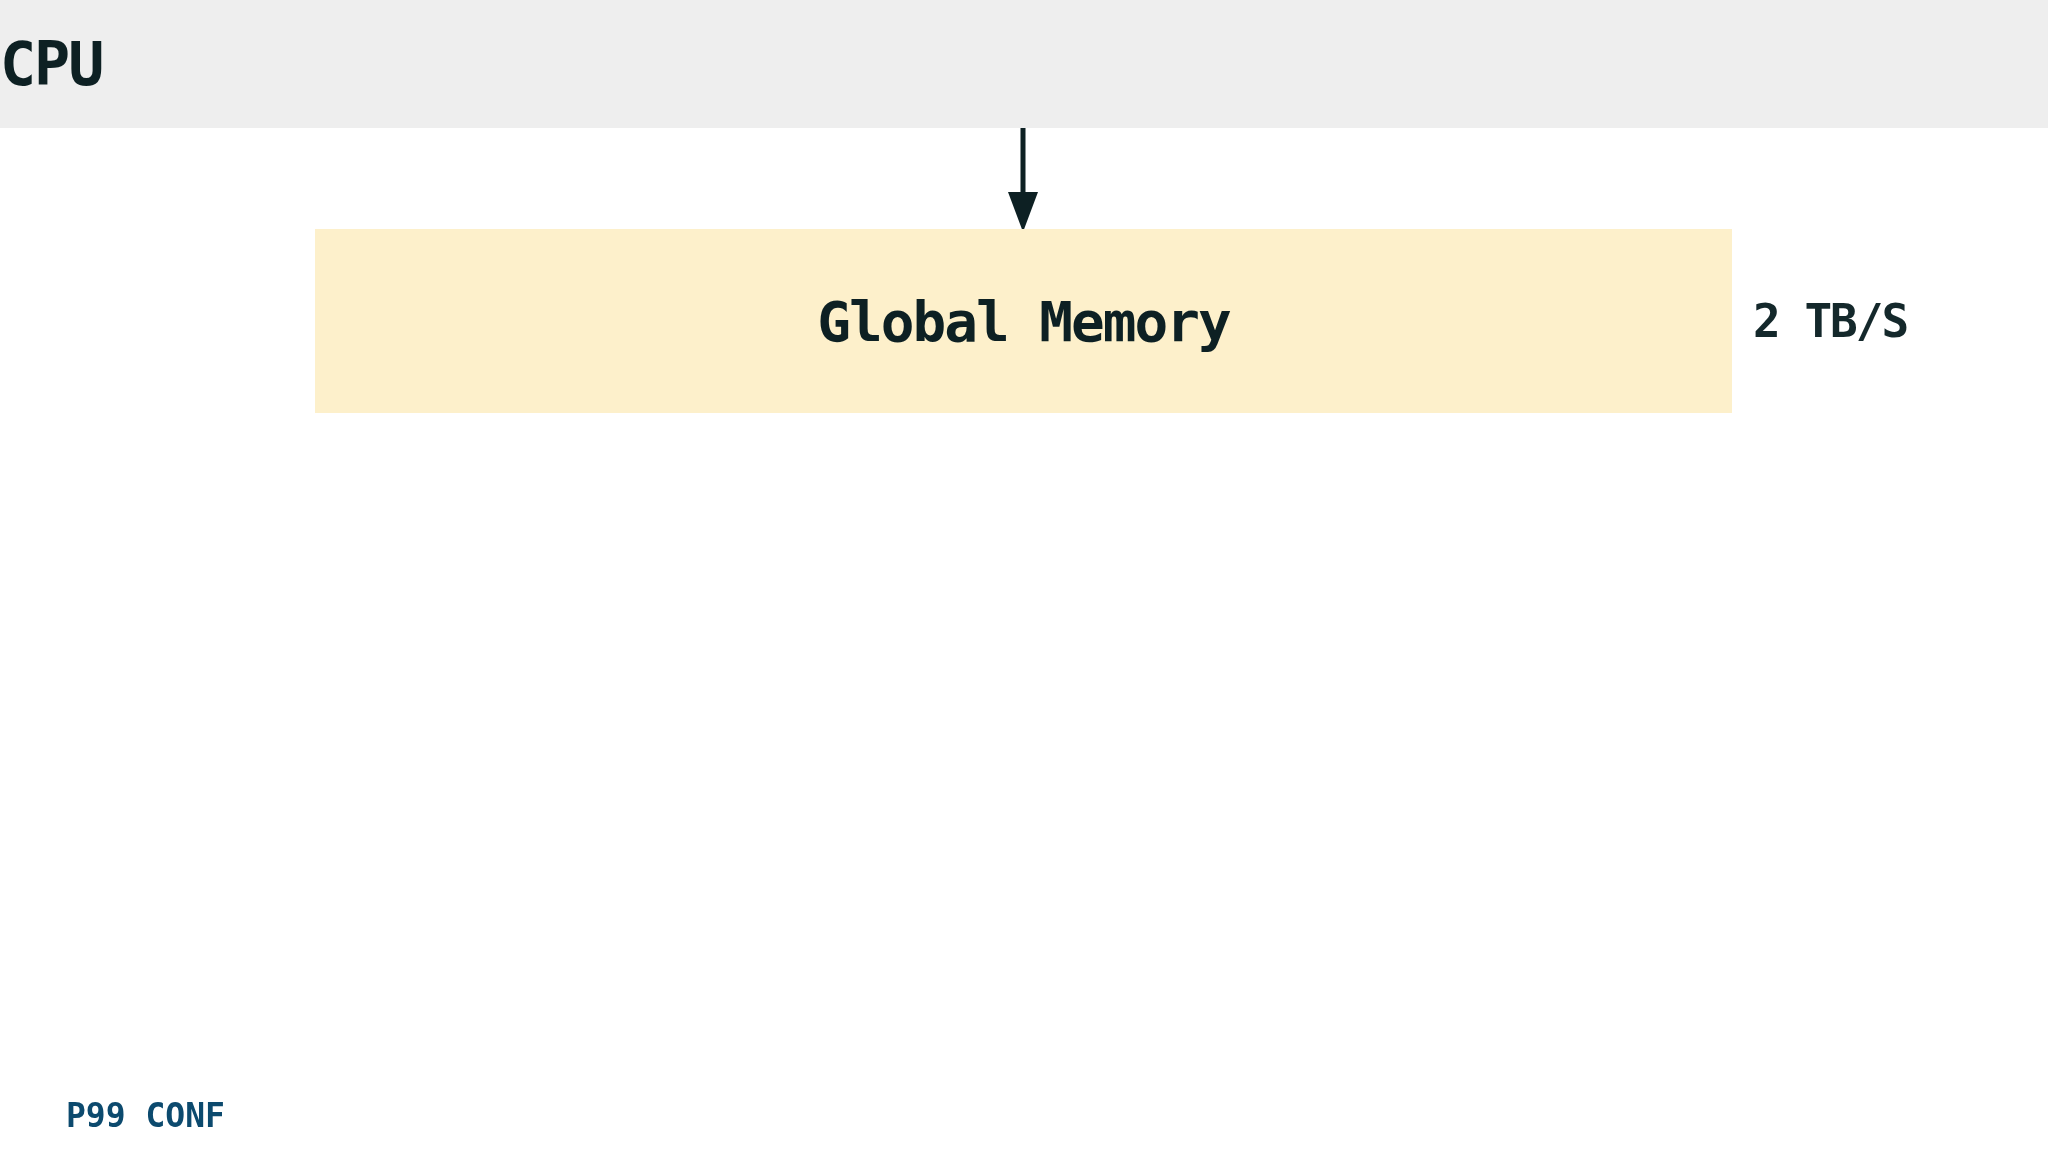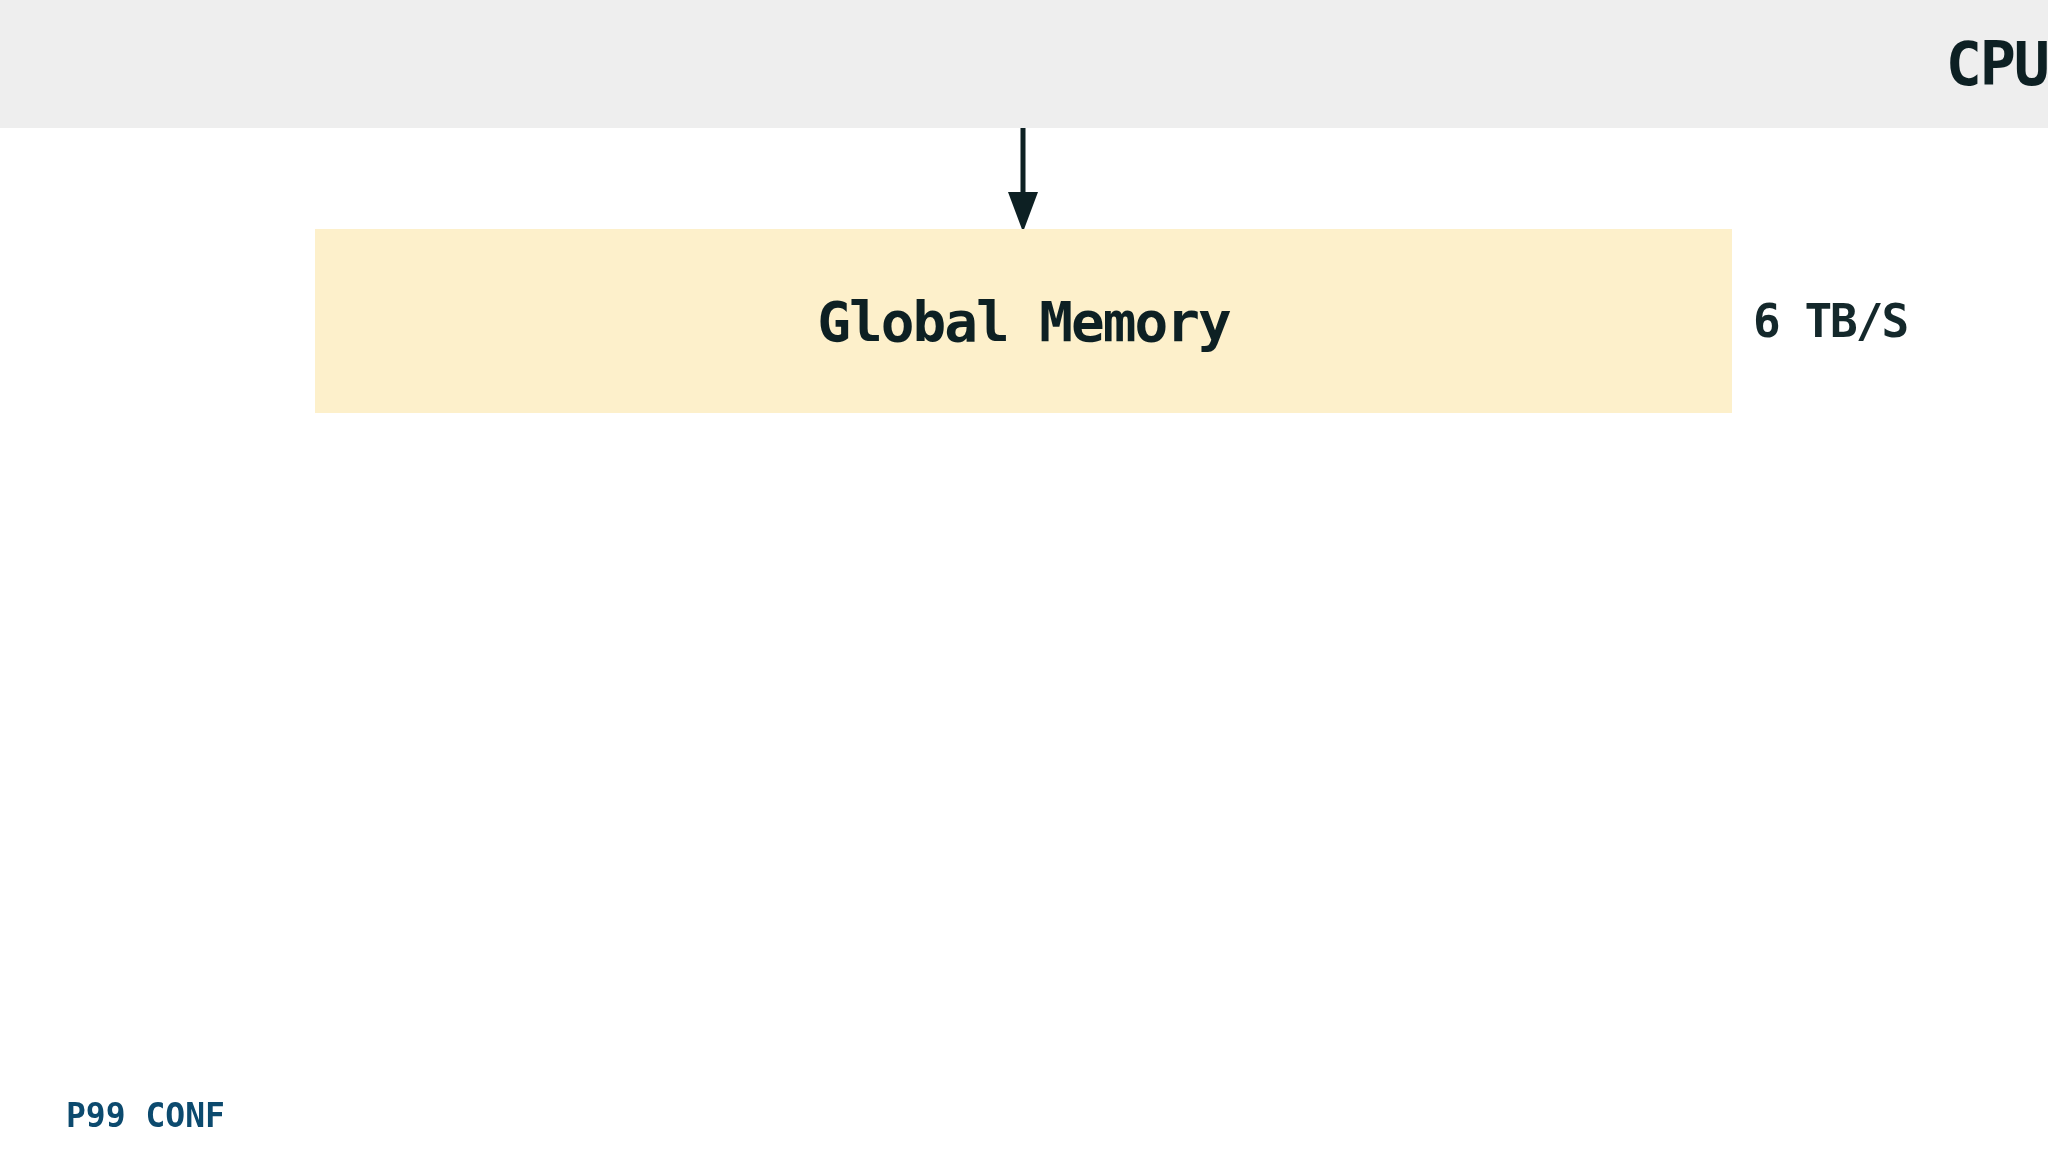--- a/index.html
+++ b/index.html
@@ -19,21 +19,21 @@
   }
   .top-band {
     position: absolute;
     left: 0;
     top: 0;
     width: 2048px;
     height: 128px;
     background: #eeeeee;
     display: flex;
     align-items: center;
-    justify-content: flex-end;
+    justify-content: flex-start;
   }
   .cpu-label {
     font-size: 60px;
     font-weight: bold;
     letter-spacing: -2px;
     color: #0d2023;
   }
   .down-arrow {
     position: absolute;
     left: 1002px;
@@ -93,17 +93,17 @@
 
   <svg class="down-arrow" viewBox="0 0 42 104" xmlns="http://www.w3.org/2000/svg">
     <rect x="18.5" y="0" width="5" height="68" fill="#0d2023"></rect>
     <polygon points="6,64 36,64 21,104" fill="#0d2023"></polygon>
   </svg>
 
   <div class="memory-box">
     <span class="memory-label">Global Memory</span>
   </div>
 
-  <div class="bandwidth-label">6 TB/S</div>
+  <div class="bandwidth-label">2 TB/S</div>
 
   <div class="footer-logo">P99 CONF</div>
 
 </div>
 
 </body></html>

